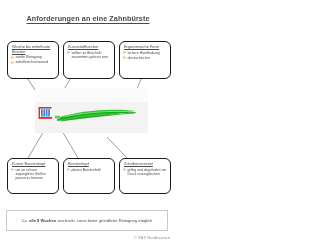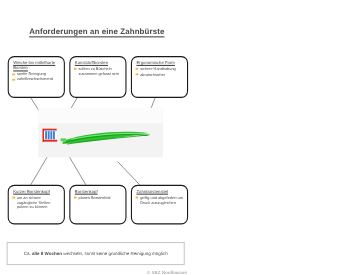--- a/index.html
+++ b/index.html
@@ -1,21 +1,21 @@
 <!DOCTYPE html>
 <html><head>
 <meta charset="utf-8">
 <style>
   html,body{margin:0;padding:0;}
   body{
     width:176px;height:250px;background:#ffffff;
     font-family:"Liberation Sans",sans-serif;
     color:#4d4d4d;overflow:hidden;position:relative;
   }
-  #stage{position:absolute;inset:0;width:176px;height:204px;margin-top:10px;}
+  #stage{position:absolute;inset:0;width:176px;height:204px;}
 
   
   .title{
     position:absolute;left:0;top:14px;width:176px;text-align:center;
     font-size:7.2px;font-weight:bold;letter-spacing:.1px;
     color:#4a4a4a;text-decoration:underline;text-underline-offset:1.5px;
   }
 
   
   .box{

